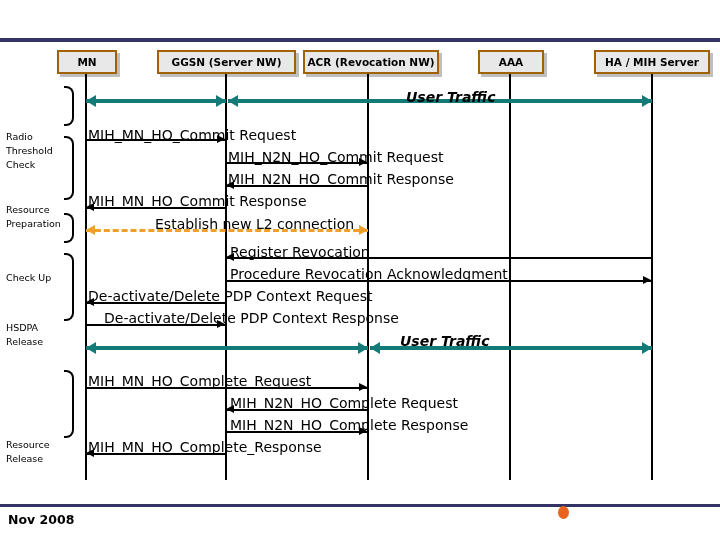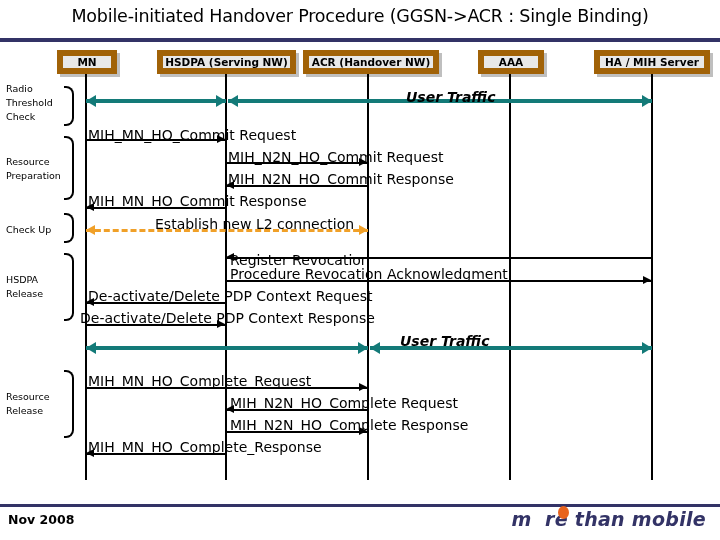--- a/index.html
+++ b/index.html
@@ -39,21 +39,21 @@
     height: 4px;
     background: #333366;
   }
 
   
   .actor-box {
     position: absolute;
     box-sizing: border-box;
     height: 24px;
     background: #e8e8e8;
-    border: 6px solid #a16207;
+    border: 2px solid #a16207;
     box-shadow: 3px 3px 0 0 #bfbfbf;
     display: flex;
     align-items: center;
     justify-content: center;
     font-family: "DejaVu Sans", sans-serif;
     font-weight: bold;
     font-size: 10.5px;
     color: #000000;
     white-space: nowrap;
   }
@@ -67,20 +67,21 @@
 
   
   .phase-label {
     position: absolute;
     font-family: "DejaVu Sans", sans-serif;
     font-size: 9.5px;
     color: #000000;
     line-height: 14px;
     white-space: nowrap;
     text-align: left;
+    margin-top: 48px;
   }
   .brace {
     position: absolute;
     width: 10px;
     border: 2px solid #000000;
     border-right: none;
     border-radius: 8px 0 0 8px;
     box-sizing: border-box;
     background: transparent;
     left: 64px;
@@ -195,27 +196,26 @@
     height: 13px;
     border-radius: 50%;
     background: #e8641e;
   }
 </style>
 </head>
 <body>
 
 <div id="slide">
 
-  <div id="title">Mobile-initiated Handover Procedure (GGSN-&gt;ACR : Single Binding)</div>
   <div id="title-rule"></div>
 
   <div id="actor-boxes">
       <div class="actor-box" style="left: 57px; top: 50px; width: 60px;">MN</div>
-      <div class="actor-box" style="left: 157px; top: 50px; width: 139px;">HSDPA (Serving NW)</div>
-      <div class="actor-box" style="left: 303px; top: 50px; width: 136px;">ACR (Handover NW)</div>
+      <div class="actor-box" style="left: 157px; top: 50px; width: 139px;">GGSN (Server NW)</div>
+      <div class="actor-box" style="left: 303px; top: 50px; width: 136px;">ACR (Revocation NW)</div>
       <div class="actor-box" style="left: 478px; top: 50px; width: 66px;">AAA</div>
       <div class="actor-box" style="left: 594px; top: 50px; width: 116px;">HA / MIH Server</div>
     </div>
   <div id="lifelines-layer">
       <div class="lifeline" style="left: 85px; top: 74px; height: 406px;"></div>
       <div class="lifeline" style="left: 225px; top: 74px; height: 406px;"></div>
       <div class="lifeline" style="left: 367px; top: 74px; height: 406px;"></div>
       <div class="lifeline" style="left: 509px; top: 74px; height: 406px;"></div>
       <div class="lifeline" style="left: 651px; top: 74px; height: 406px;"></div>
     </div>
@@ -274,44 +274,41 @@
       <div class="msg-label" style="left: 228px; top: 171px;">MIH_N2N_HO_Commit Response</div>
       <div class="msg-line" style="left: 86px; width: 140px; top: 207px;"></div>
       <div class="arrow-head left" style="top: 203px; left: 86px;"></div>
       <div class="msg-label" style="left: 88px; top: 193px;">MIH_MN_HO_Commit Response</div>
       <div class="dash-line" style="left: 86px; width: 282px; top: 229px;"></div>
       <div class="dash-head right" style="top: 225px; left: 359px;"></div>
       <div class="dash-head left" style="top: 225px; left: 86px;"></div>
       <div class="msg-label" style="left: 155px; top: 216px;">Establish new L2 connection</div>
       <div class="msg-line" style="left: 226px; width: 426px; top: 257px;"></div>
       <div class="arrow-head left" style="top: 253px; left: 226px;"></div>
-      <div class="msg-label" style="left: 230px; top: 252px;">Register Revocation</div>
+      <div class="msg-label" style="left: 230px; top: 244px; text-decoration: underline;">Register Revocation</div>
       <div class="msg-line" style="left: 226px; width: 426px; top: 280px;"></div>
       <div class="arrow-head right" style="top: 276px; left: 643px;"></div>
       <div class="msg-label" style="left: 230px; top: 266px;">Procedure Revocation Acknowledgment</div>
       <div class="msg-line" style="left: 86px; width: 140px; top: 302px;"></div>
       <div class="arrow-head left" style="top: 298px; left: 86px;"></div>
       <div class="msg-label" style="left: 88px; top: 288px;">De-activate/Delete PDP Context Request</div>
       <div class="msg-line" style="left: 86px; width: 140px; top: 324px;"></div>
       <div class="arrow-head right" style="top: 320px; left: 217px;"></div>
-      <div class="msg-label" style="left: 80px; top: 310px; text-align: right;">De-activate/Delete PDP Context Response</div>
+      <div class="msg-label" style="left: 104px; top: 310px; text-align: right;">De-activate/Delete PDP Context Response</div>
       <div class="msg-line" style="left: 86px; width: 282px; top: 387px;"></div>
       <div class="arrow-head right" style="top: 383px; left: 359px;"></div>
       <div class="msg-label" style="left: 88px; top: 373px;">MIH_MN_HO_Complete_Request</div>
       <div class="msg-line" style="left: 226px; width: 142px; top: 409px;"></div>
       <div class="arrow-head left" style="top: 405px; left: 226px;"></div>
       <div class="msg-label" style="left: 230px; top: 395px;">MIH_N2N_HO_Complete Request</div>
       <div class="msg-line" style="left: 226px; width: 142px; top: 431px;"></div>
       <div class="arrow-head right" style="top: 427px; left: 359px;"></div>
       <div class="msg-label" style="left: 230px; top: 417px;">MIH_N2N_HO_Complete Response</div>
       <div class="msg-line" style="left: 86px; width: 140px; top: 453px;"></div>
       <div class="arrow-head left" style="top: 449px; left: 86px;"></div>
       <div class="msg-label" style="left: 88px; top: 439px;">MIH_MN_HO_Complete_Response</div>
     </div>
 
   <div id="footer-rule"></div>
   <div id="footer-date">Nov 2008</div>
-  <div id="logo">
-    <span>m</span><span style="visibility:hidden">o</span><span>re than mobile</span>
-  </div>
   <div id="logo-dot"></div>
 
 </div>
 
 </body></html>

